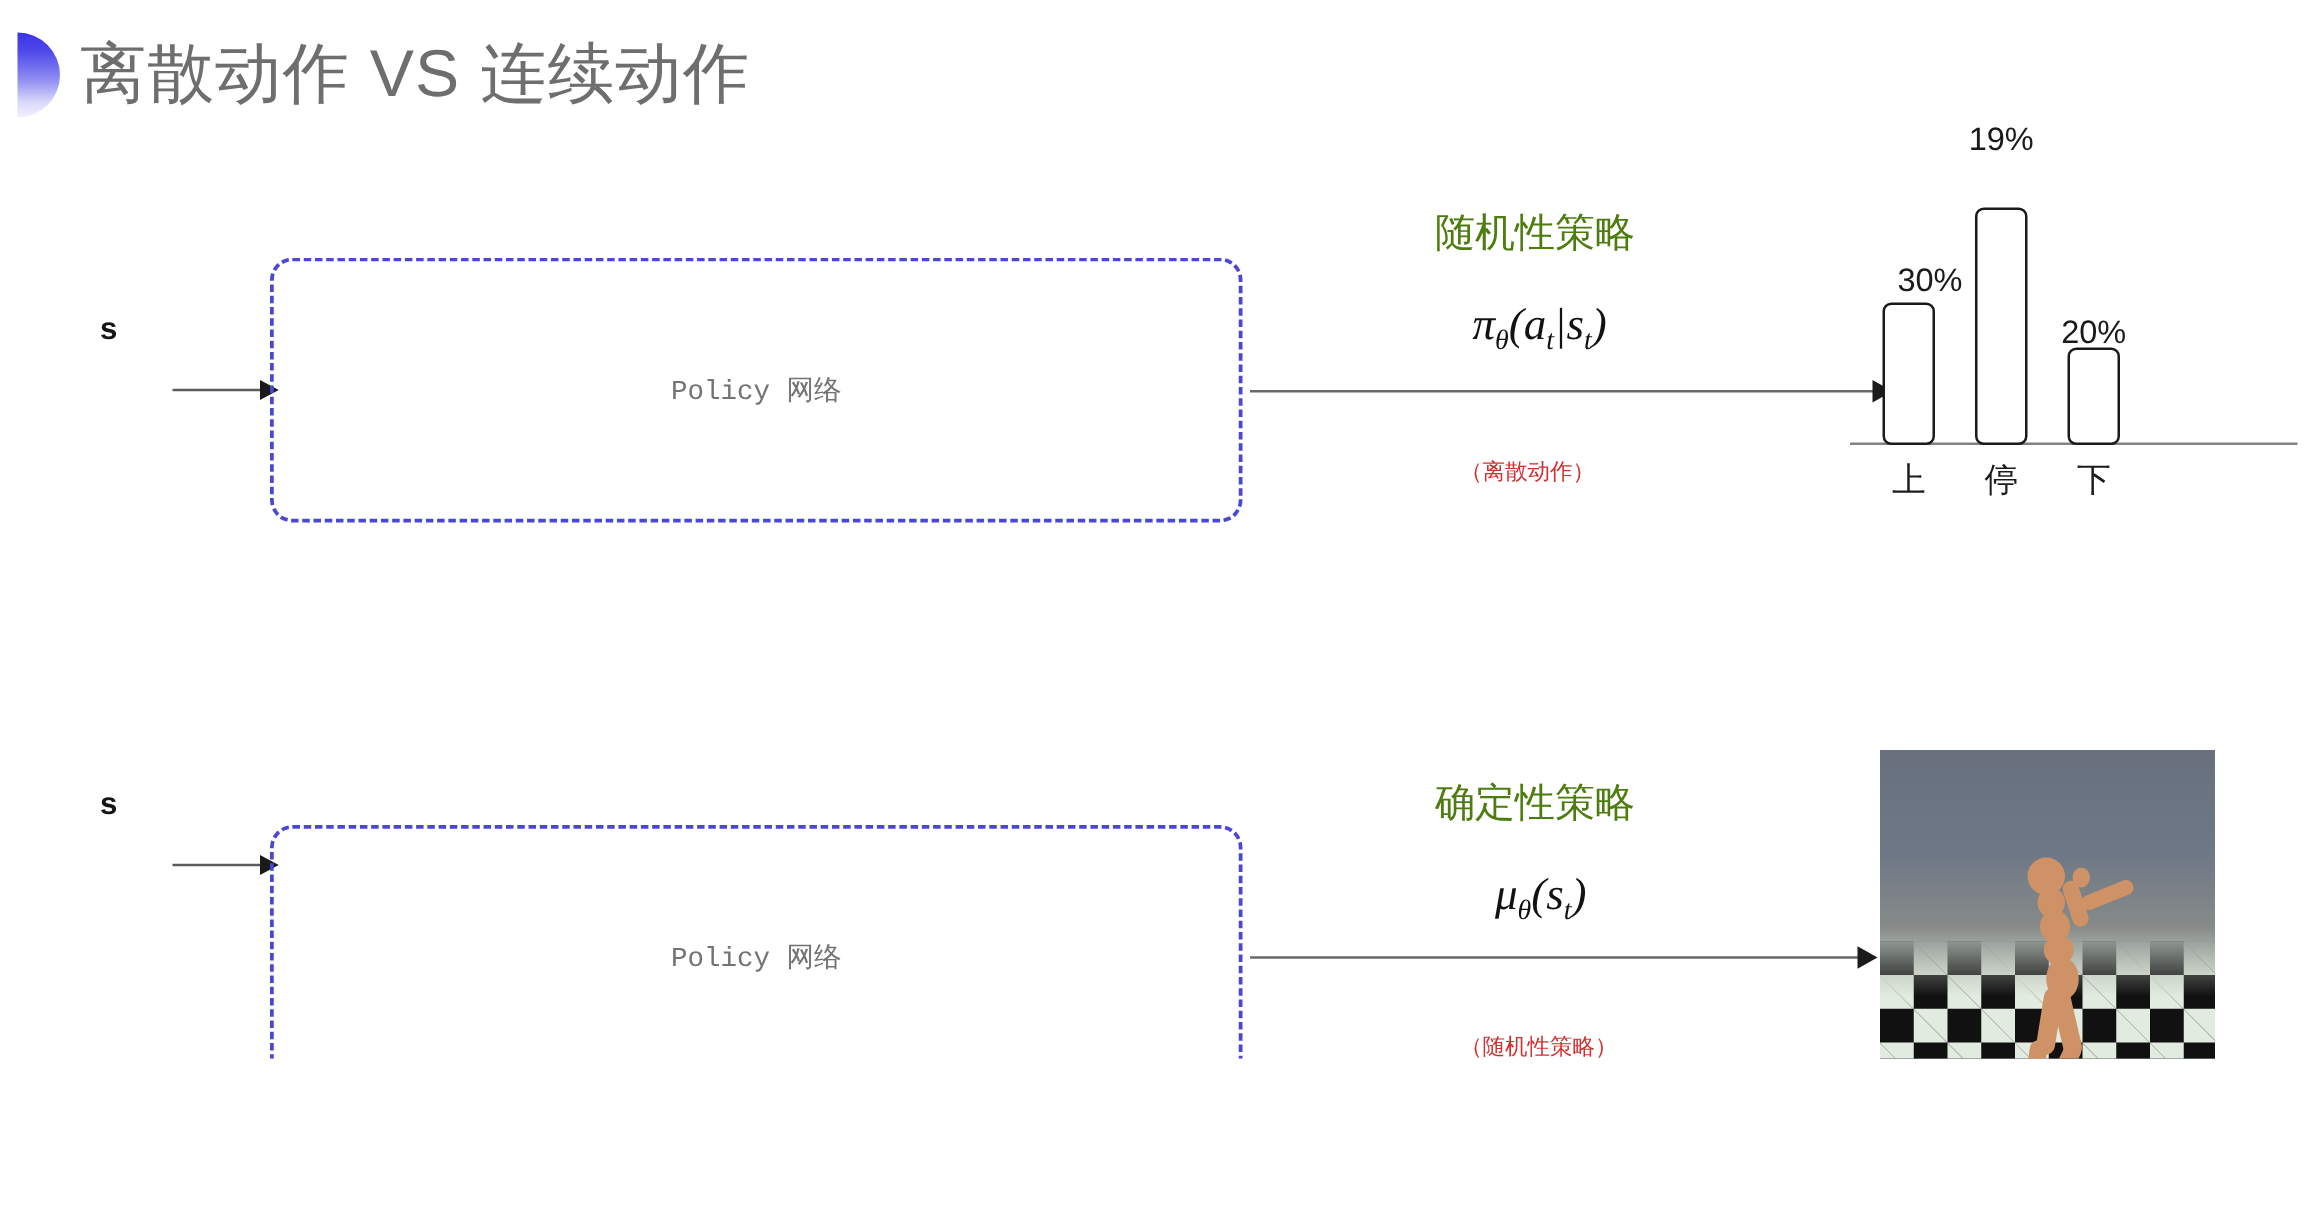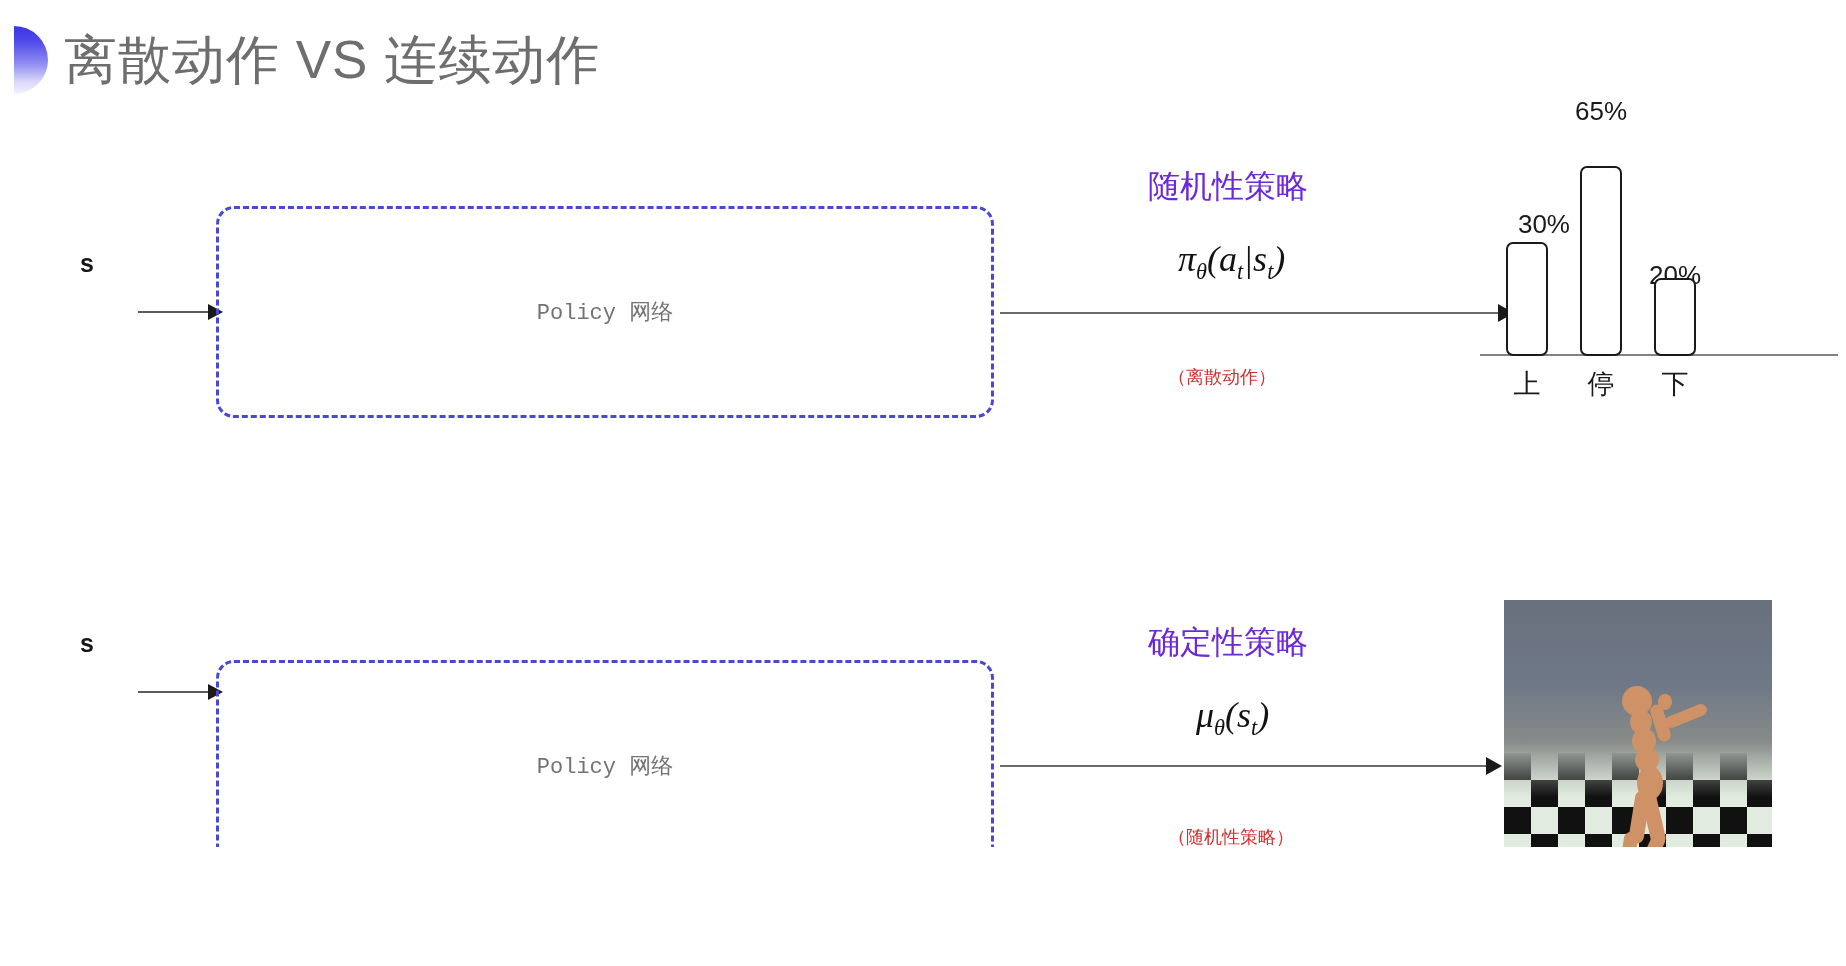--- a/index.html
+++ b/index.html
@@ -94,21 +94,21 @@
     width: 0;
     height: 0;
     border-left: 16px solid #1a1a1a;
     border-top: 9px solid transparent;
     border-bottom: 9px solid transparent;
   }
 
   .policy-kind {
     position: absolute;
     font-size: 32px;
-    color: #6d28d9;
+    color: #4d7c0f;
     white-space: nowrap;
     font-family: Liberation Serif, serif;
   }
   .policy-formula {
     position: absolute;
     font-size: 36px;
     color: #121212;
     white-space: nowrap;
     font-family: "Liberation Serif", "DejaVu Serif", serif;
     font-style: italic;
@@ -238,25 +238,25 @@
 
   <div class="action-note" style="left:1168px; top:365px;">（离散动作）</div>
 
   <div id="bar-chart">
     <div class="chart-baseline"></div>
 
     <div class="bar-value" style="left:4px; top:113px; width:86px;text-align:right;">30%</div>
     <div class="bar" style="left:26px; width:42px; height:114px;"></div>
     <div class="bar-cat" style="left:4px; width:86px;">上</div>
 
-    <div class="bar-value" style="left:78px; top:0px; width:86px;">65%</div>
+    <div class="bar-value" style="left:78px; top:0px; width:86px;">19%</div>
     <div class="bar" style="left:100px; width:42px; height:190px;"></div>
     <div class="bar-cat" style="left:78px; width:86px;">停</div>
 
-    <div class="bar-value" style="left:152px; top:164px; width:86px;">20%</div>
+    <div class="bar-value" style="left:152px; top:154px; width:86px;">20%</div>
     <div class="bar" style="left:174px; width:42px; height:78px;"></div>
     <div class="bar-cat" style="left:152px; width:86px;">下</div>
   </div>
 
   <div class="state-label" style="left:80px; top:629px;">s</div>
 
   <div class="in-arrow" style="left:138px; top:691px; width:72px;"></div>
 
   <div class="policy-box" style="left:216px; top:660px; width:772px; height:206px;">
     <div class="policy-box-label">Policy 网络</div>

